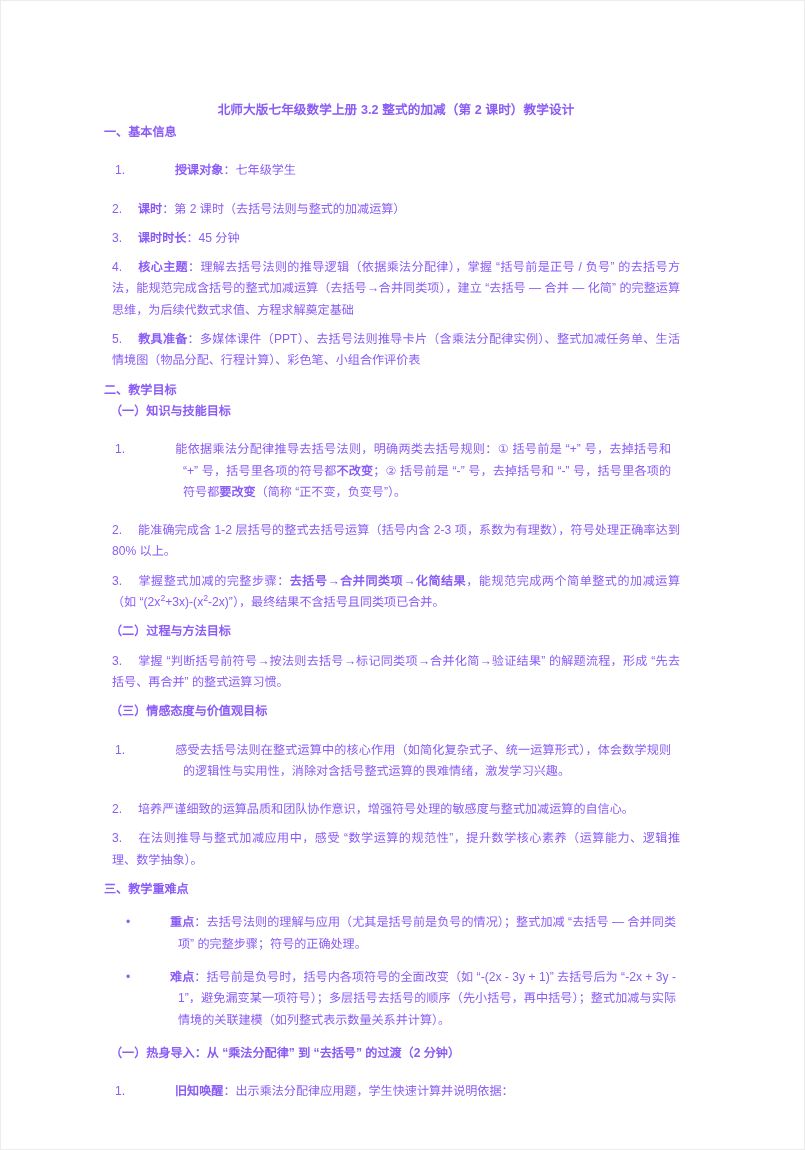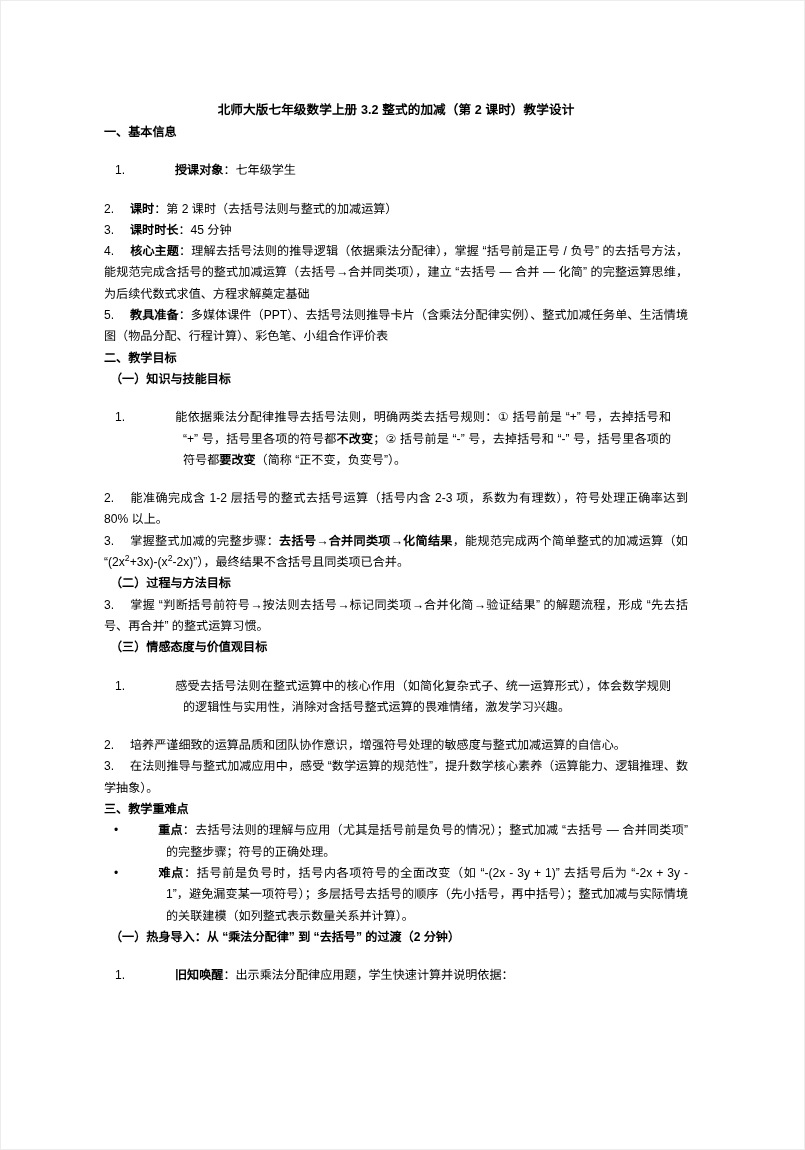--- a/index.html
+++ b/index.html
@@ -19,21 +19,21 @@
     background: #ffffff;
     box-sizing: border-box;
     border: 1px solid #ececec;
     overflow: hidden;
   }
   .doc {
     position: absolute;
     left: 103px;
     top: 99px;
     width: 584px;
-    color: #000000;
+    color: #8b5cf6;
     font-size: 12.1px;
     line-height: 21.3px;
     text-align: justify;
     text-justify: inter-ideograph;
   }
 
   
   .doc-title {
     text-align: center;
     font-weight: bold;
@@ -48,21 +48,21 @@
     line-height: 21.3px;
   }
   .h-sub {
     font-weight: bold;
     margin: 0 0 0 6px;
     line-height: 21.3px;
   }
 
   
   .p-flat {
-    margin: 0;
+    margin: 8px;
     padding-left: 0;
     text-indent: 0;
     line-height: 21.3px;
   }
   .p-flat .num {
     display: inline-block;
     min-width: 26px;
   }
 
   
@@ -72,21 +72,21 @@
     text-indent: -34px;
     line-height: 21.3px;
   }
   .li-indent .num {
     display: inline-block;
     min-width: 26px;
   }
 
   
   .li-bullet {
-    margin: 0;
+    margin: 12px;
     padding-left: 62px;
     text-indent: -26px;
     line-height: 21.3px;
   }
   .li-bullet .bullet {
     display: inline-block;
     min-width: 18px;
   }
 
   b, .b { font-weight: bold; }

